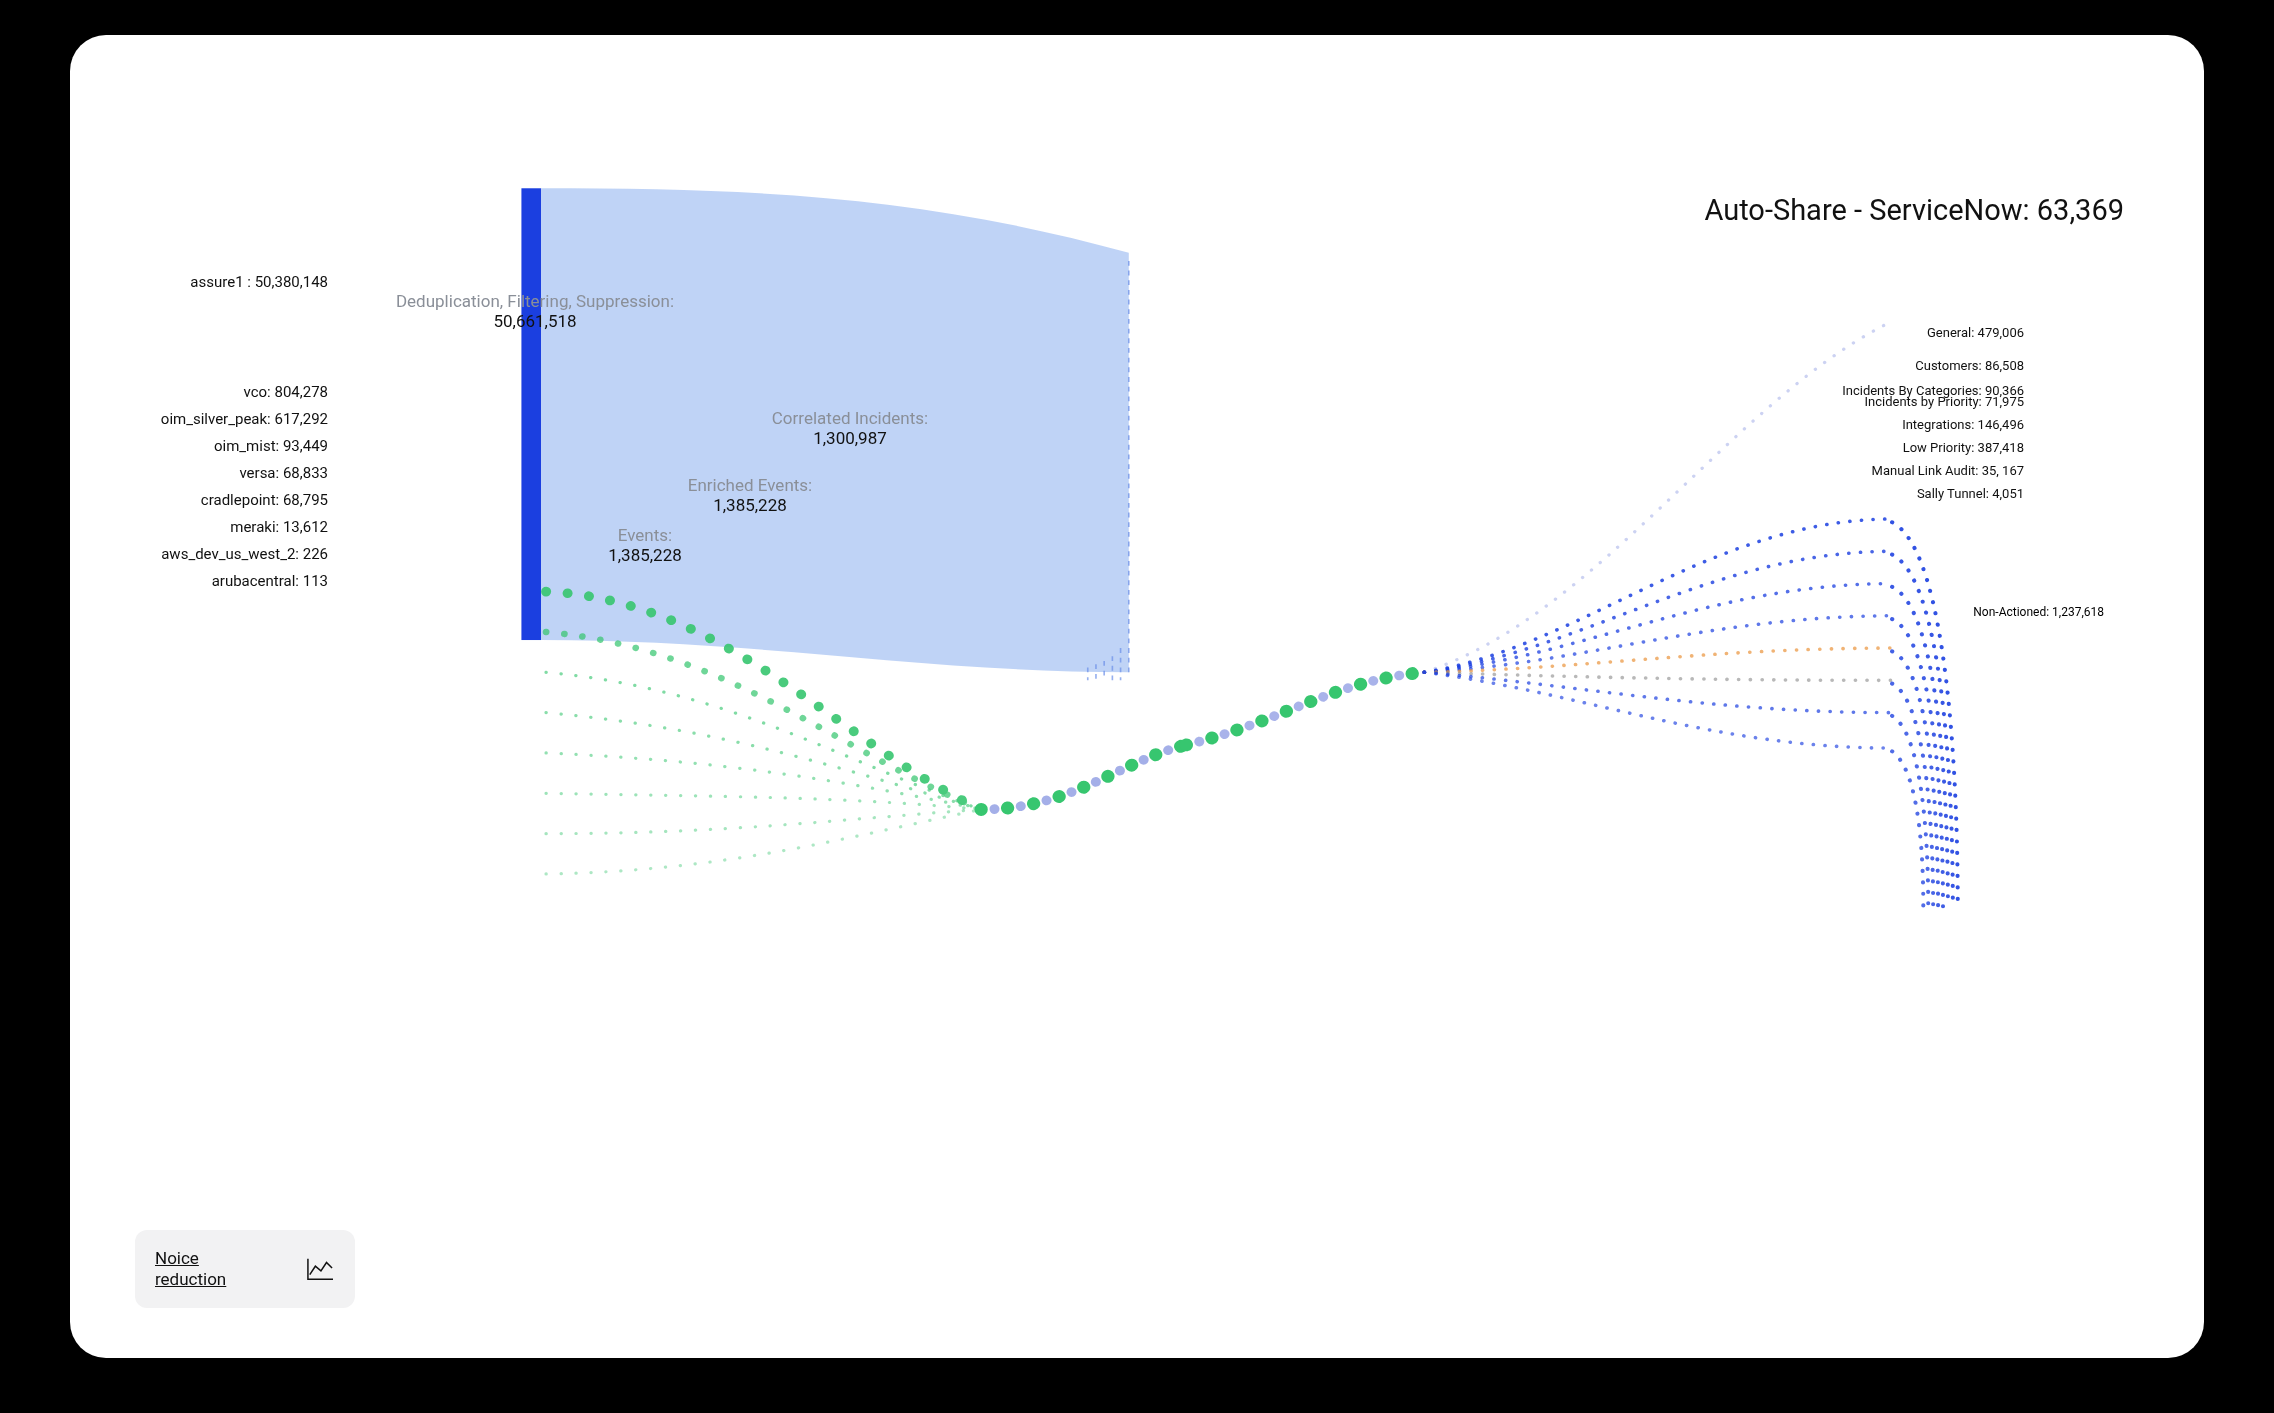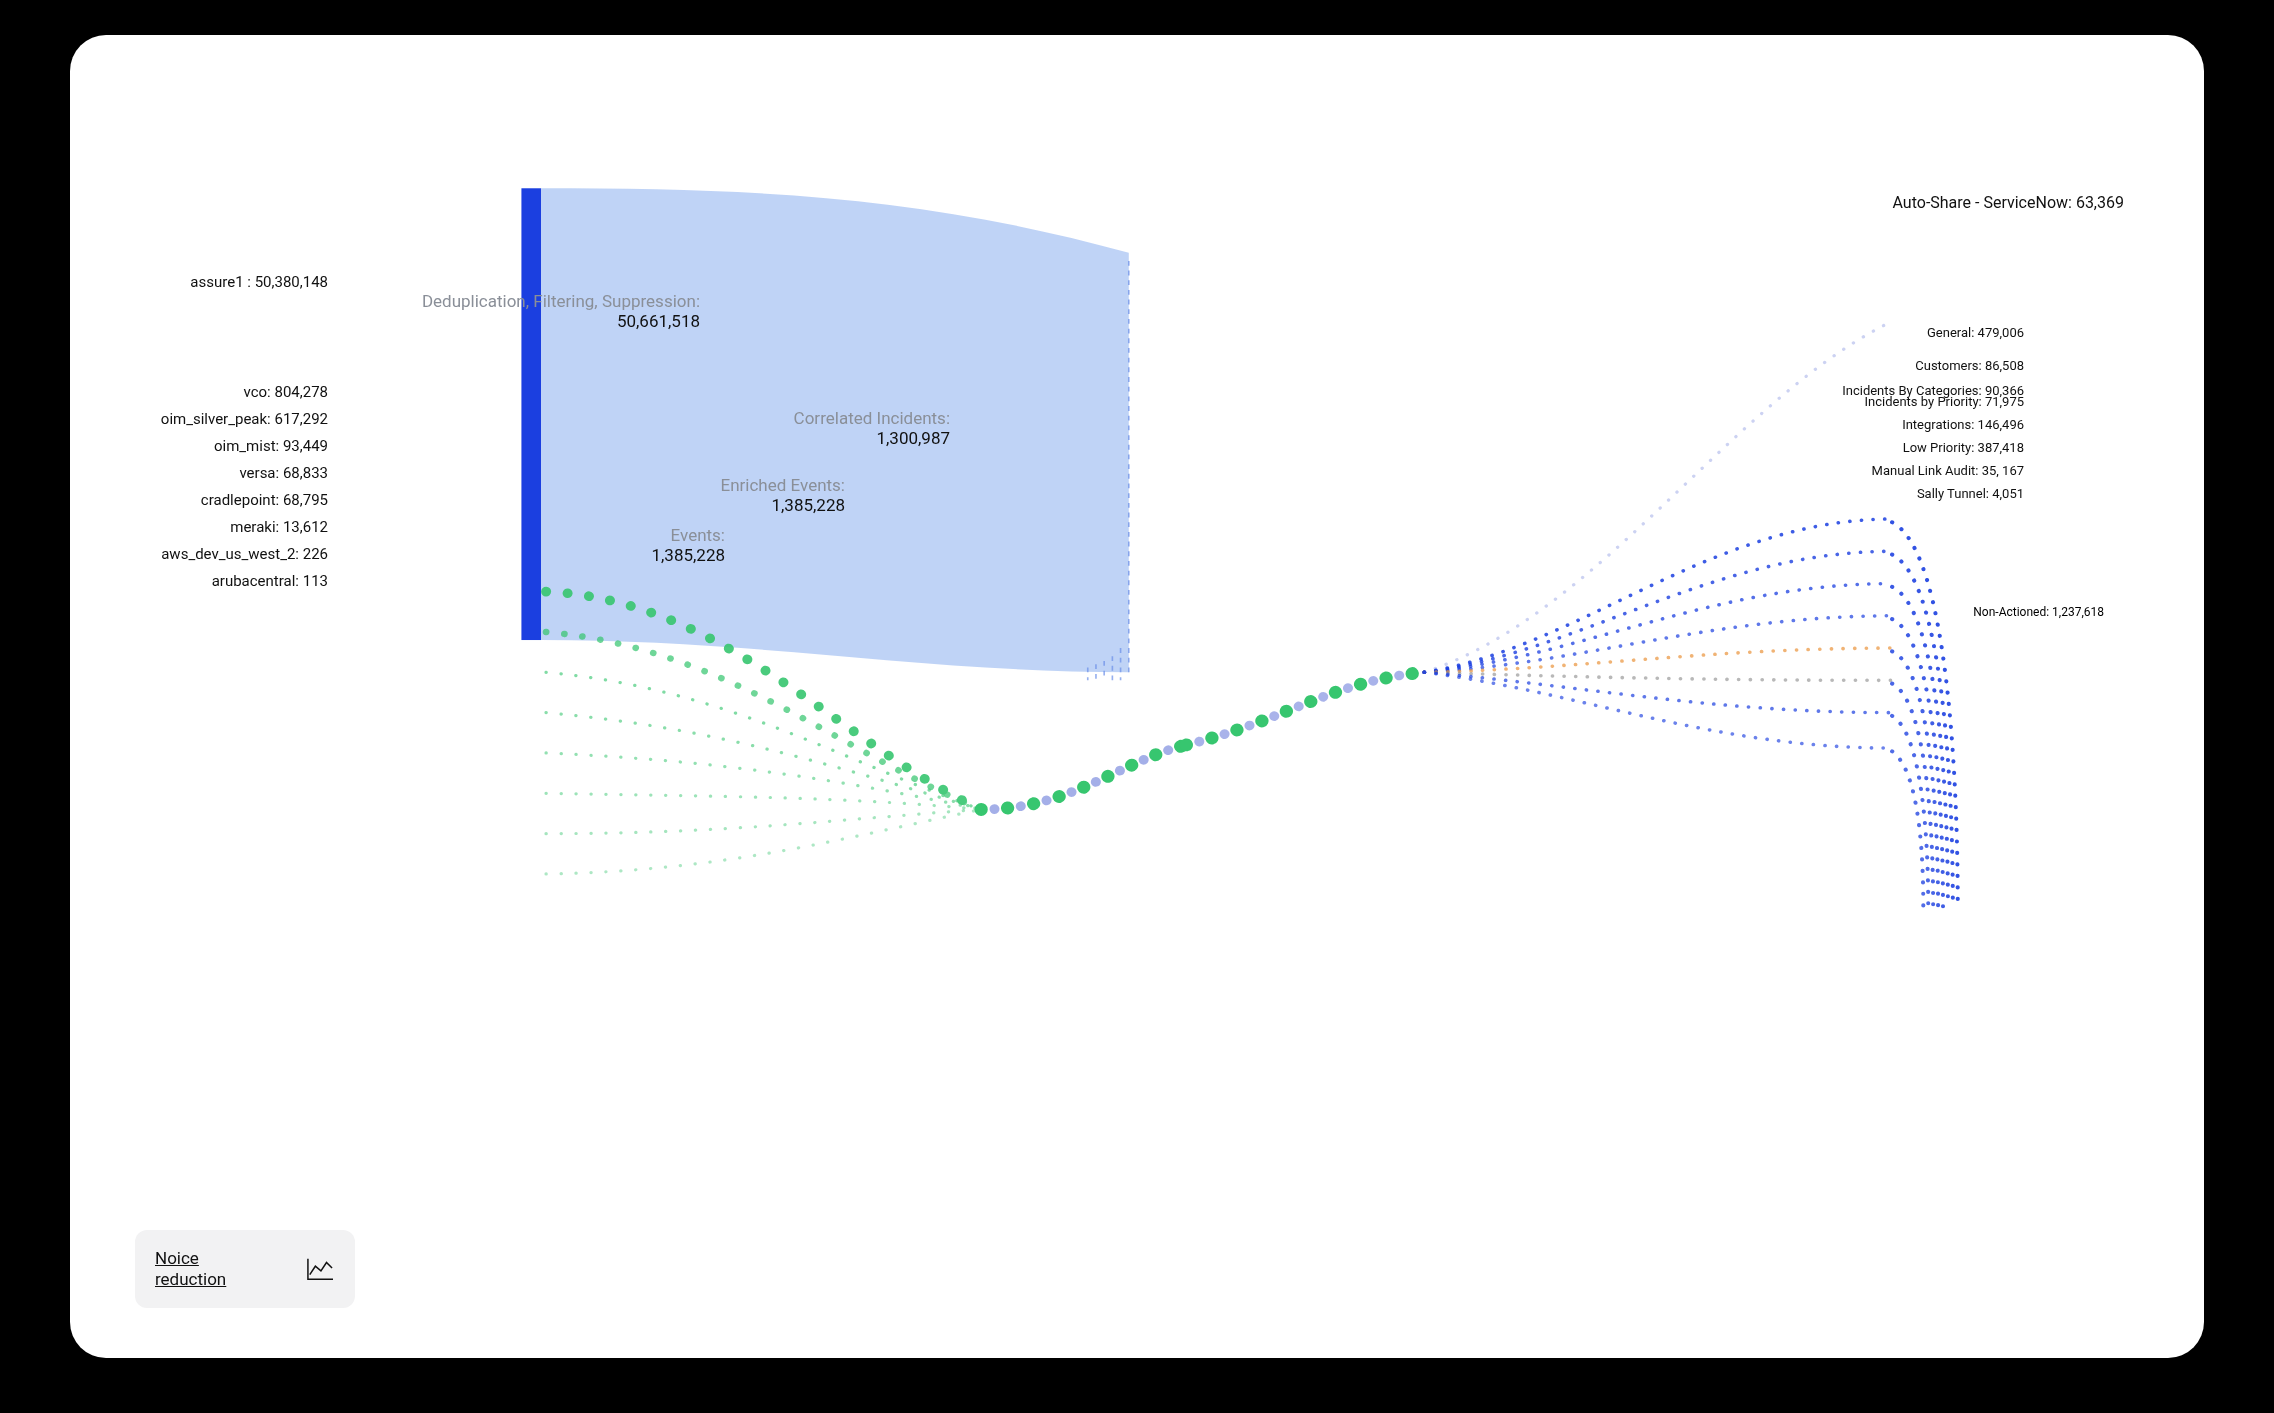--- a/index.html
+++ b/index.html
@@ -34,39 +34,39 @@
     width: 270px;
     text-align: right;
     font-size: 15px;
     color: #111;
   }
   .src-labels .row { position:absolute; right:12px; white-space:nowrap; }
 
   
   .stage {
     position: absolute;
-    text-align: right;
+    text-align: center;
     font-size: 17px;
     color:#8a8f98;
   }
   .stage .value { color:#111; font-size:17px; margin-top:0; }
 
   
   .dst-labels {
     position: absolute;
     font-size: 13px;
     color: #111;
     white-space: nowrap;
   }
   .dst-labels .row { position:absolute; }
 
   
   .topdest {
     position:absolute;
-    font-size: 16px;
+    font-size: 29px;
     color:#111;
   }
 
   
   .nonactioned {
     position:absolute;
     font-size:12px;
     color:#000000;
   }
 

